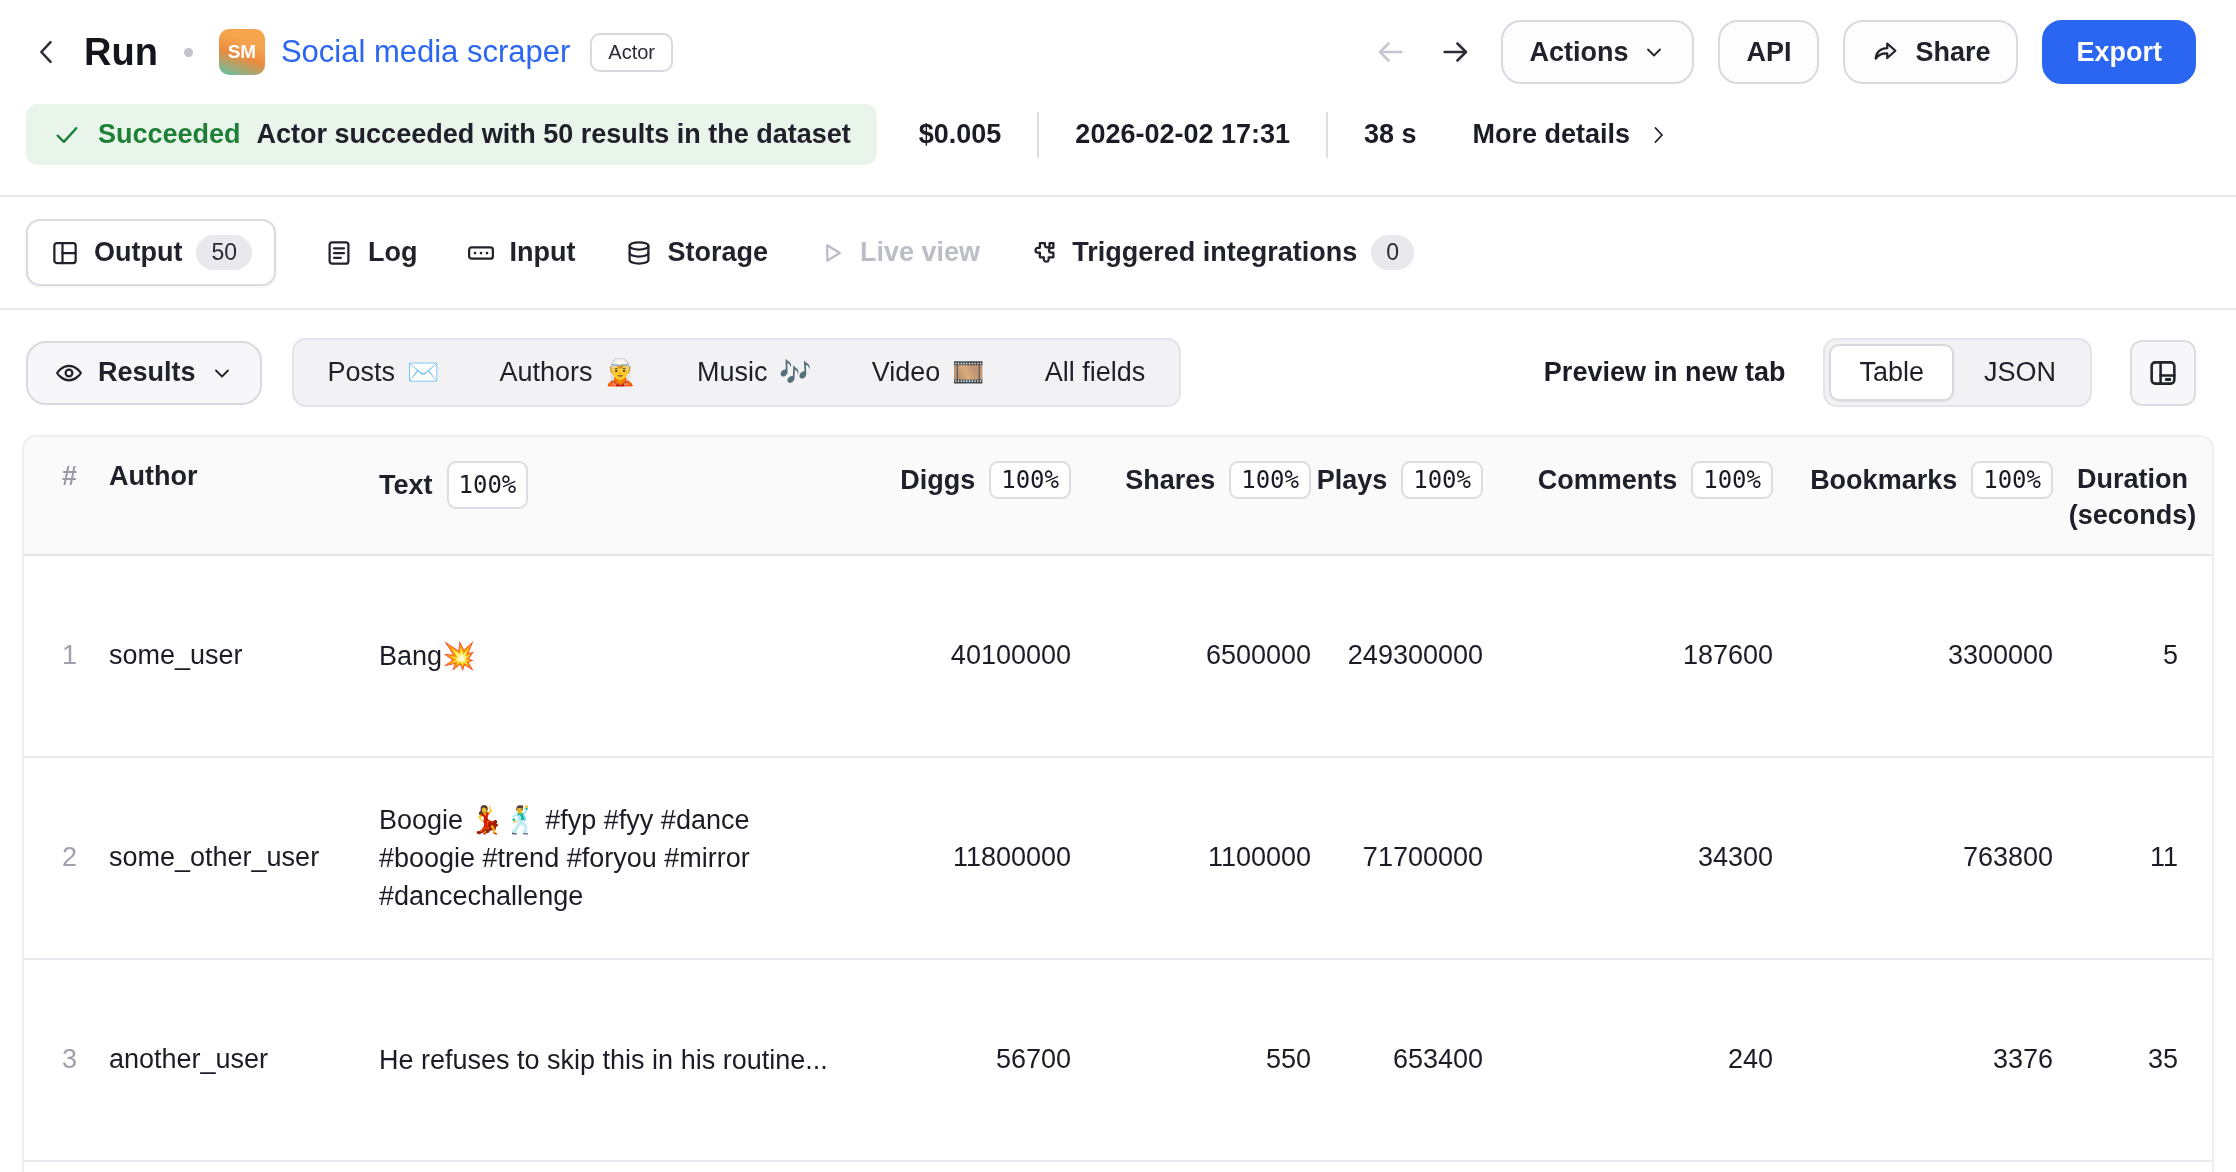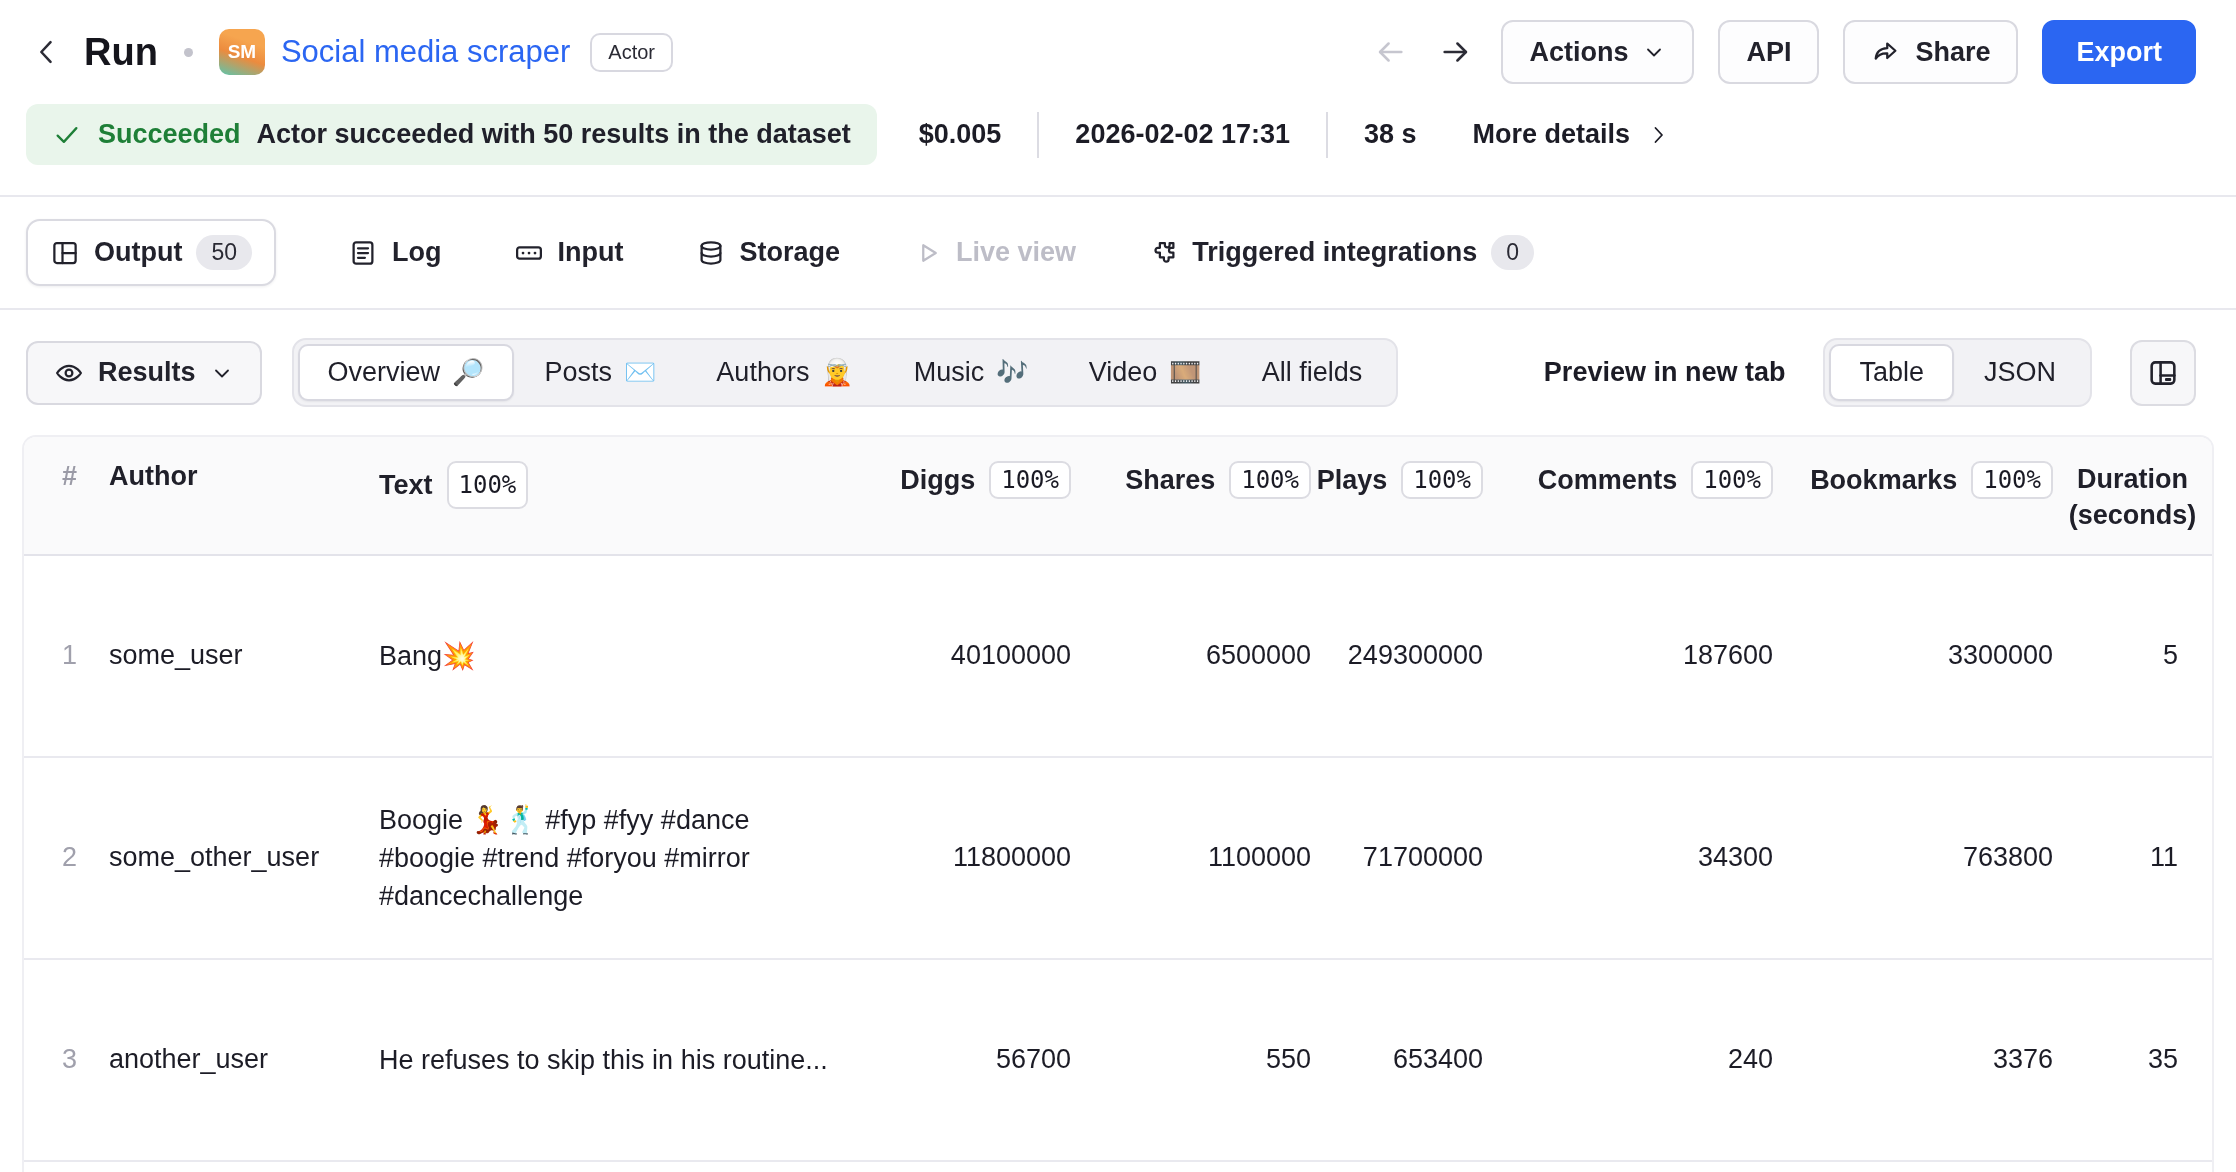--- a/index.html
+++ b/index.html
@@ -19,37 +19,37 @@
   .ghost-btn.disabled { color:#c6c6cf; }
   .page-title { font-size:38px; font-weight:700; margin:0 0 0 16px; color:#15151c; }
   .crumb-dot { width:9px; height:9px; border-radius:50%; background:#c3c3cc; margin:0 26px; }
   .actor-avatar { width:46px; height:46px; border-radius:10px; flex:0 0 auto;
       background:linear-gradient(200deg,#f6a54f 30%,#ec8b3e 58%,#6cbfa0 95%);
       color:#fff; font-weight:700; font-size:19px; display:flex; align-items:center; justify-content:center; }
   .actor-link { color:var(--accent); font-size:31px; text-decoration:none; margin:0 20px 0 16px; }
   .actor-badge { border:2px solid #d8d8e0; border-radius:10px; padding:6px 16px; font-size:20px; font-weight:500; color:#2a2a34; background:#fff; }
   .topbar-right { margin-left:auto; display:flex; align-items:center; gap:24px; }
   .btn { display:flex; align-items:center; gap:14px; border:2px solid #d9d9e0; background:#fdfdfe;
-         border-radius:12px; padding:0 26px; height:64px; font-size:27px; font-weight:600; color:#22222c; }
+         border-radius:20px; padding:0 26px; height:64px; font-size:27px; font-weight:600; color:#22222c; }
   .btn.primary { background:var(--accent); border-color:var(--accent); color:#fff; padding:0 32px; }
 
   
   .status-row { display:flex; align-items:center; padding:8px 40px 30px 26px; }
   .status-pill { display:flex; align-items:center; gap:16px; background:var(--success-bg); border-radius:12px; padding:15px 26px; }
   .status-state { color:var(--success-text); font-weight:600; }
   .status-msg { color:#20202a; font-weight:600; }
   .status-cost { font-weight:600; margin-left:42px; }
   .vdiv { width:2px; height:46px; background:#dcdce3; margin:0 36px; }
   .status-dt, .status-dur { font-weight:600; }
   .more-details { display:flex; align-items:center; gap:16px; background:none; border:none; font-weight:600; margin-left:56px; padding:0; }
 
   .hr { border-top:2px solid #e8e8ee; }
 
   
-  .tabs { display:flex; align-items:center; gap:72px; padding:22px 40px 22px 26px; }
+  .tabs { display:flex; align-items:center; gap:48px; padding:22px 40px 22px 26px; }
   .tab { display:flex; align-items:center; gap:14px; background:none; border:none; padding:14px 0; font-size:27px; font-weight:600; color:#22222c; }
   .tab.active { background:#fff; border:2px solid #dadae1; border-radius:14px; padding:14px 22px; box-shadow:0 1px 3px rgba(20,20,40,.07); font-weight:700; }
   .tab.disabled { color:#bdbdc7; }
   .tab-badge { background:#e8e8ed; border-radius:999px; padding:4px 15px; font-size:23px; font-weight:500; color:#2a2a34; }
 
   
   .results-bar { display:flex; align-items:center; gap:30px; padding:28px 40px 26px 26px; }
   .results-btn { background:#f7f7f9; }
   .segmented { display:flex; align-items:center; background:#f2f2f5; border:2px solid #e3e3e9; border-radius:14px; padding:4px; }
   .seg-item { display:flex; align-items:center; gap:12px; background:none; border:2px solid transparent; border-radius:10px; padding:11px 28px; font-size:27px; color:#1f1f29; }
@@ -221,24 +221,20 @@
           <path d="M2.5 12S6 6.2 12 6.2 21.5 12 21.5 12 18 17.8 12 17.8 2.5 12 2.5 12z"></path>
           <circle cx="12" cy="12" r="2.7"></circle>
         </svg>
       <span>Results</span>
       <svg class="ico i24" viewBox="0 0 24 24">
           <path d="m6 9.5 6 6 6-6"></path>
         </svg>
     </button>
 
     <div class="segmented" id="views">
-        <button class="seg-item active">
-          <span class="seg-label">Overview</span>
-          <span class="seg-emoji">🔎</span>
-        </button>
         <button class="seg-item">
           <span class="seg-label">Posts</span>
           <span class="seg-emoji">✉️</span>
         </button>
         <button class="seg-item">
           <span class="seg-label">Authors</span>
           <span class="seg-emoji">🧝</span>
         </button>
         <button class="seg-item">
           <span class="seg-label">Music</span>

